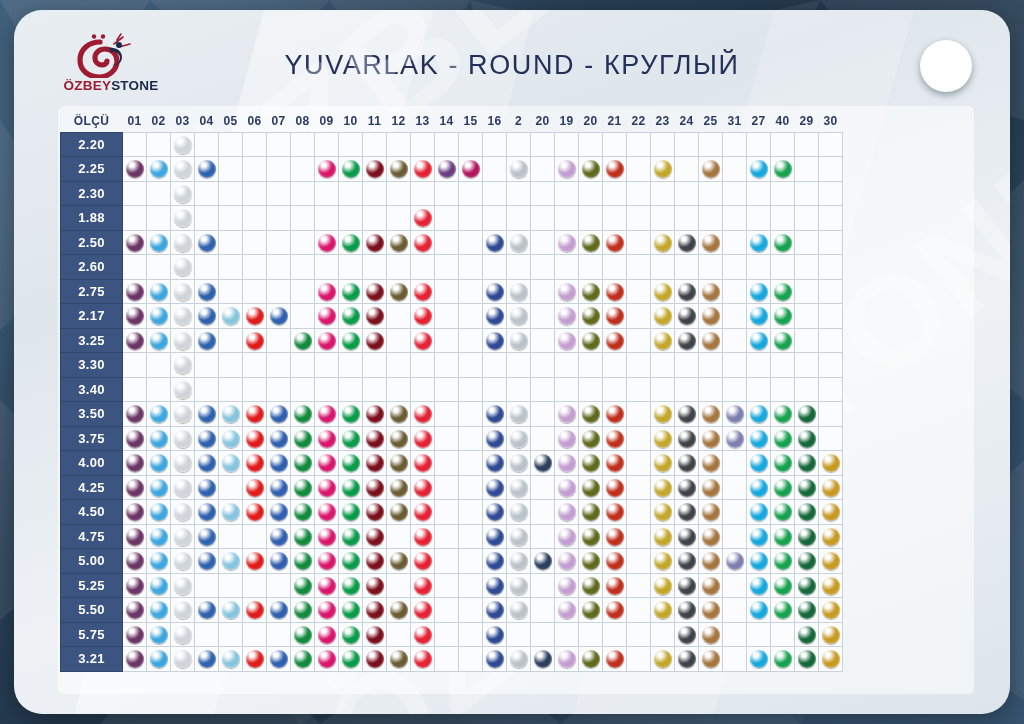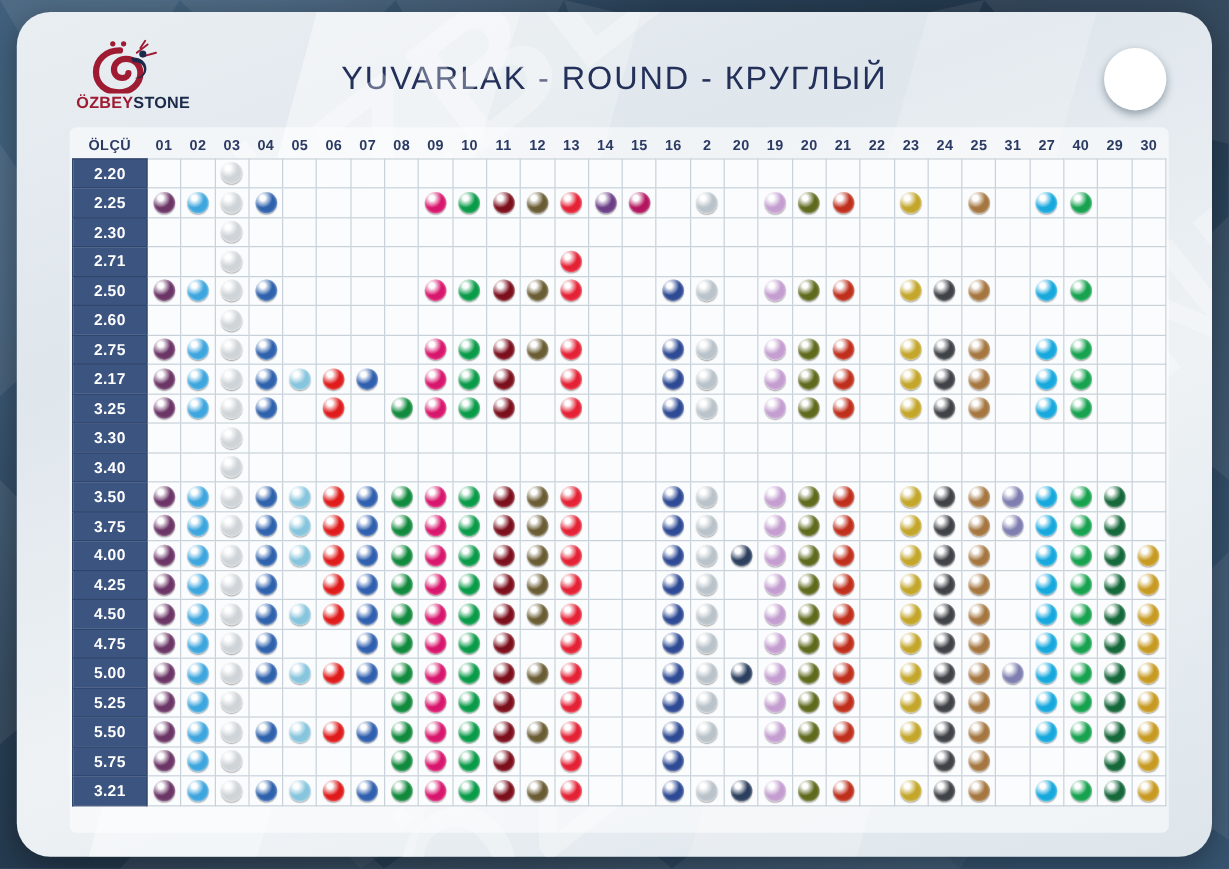--- a/index.html
+++ b/index.html
@@ -51,21 +51,21 @@
   .watermark2{
     position:absolute; right:-30px; top:100px;
     font-size:130px; font-weight:bold; color:rgba(255,255,255,.30);
     transform:rotate(-38deg); transform-origin:right top;
     letter-spacing:5px; pointer-events:none; white-space:nowrap;
   }
   .tablewrap{
     position:absolute; left:44px; top:96px; width:916px; height:588px;
     background:rgba(255,255,255,.55); border-radius:6px; padding:4px 2px 2px 2px;
   }
-  table{ border-collapse:collapse; width:912px; table-layout:fixed; }
+  table{ border-collapse:collapse; width:783px; table-layout:fixed; }
   th.colhead{
     font-size:12px; color:#2b3a63; font-weight:bold; height:22px;
     text-align:center; letter-spacing:.3px;
   }
   th.olcu{
     font-size:12px; color:#2b3a63; font-weight:bold; text-align:center;
     width:62px; letter-spacing:.4px;
   }
   td.rowhead{
     background:#3c5480; color:#fff; font-size:13px; font-weight:bold;
@@ -265,21 +265,21 @@
             <td class="cell"></td>
             <td class="cell"></td>
             <td class="cell"></td>
             <td class="cell"></td>
             <td class="cell"></td>
             <td class="cell"></td>
             <td class="cell"></td>
             <td class="cell"></td>
           </tr>
           <tr>
-            <td class="rowhead">2.71</td>
+            <td class="rowhead">1.88</td>
             <td class="cell"></td>
             <td class="cell"></td>
             <td class="cell"><span class="gem" style="background:radial-gradient(circle at 33% 28%, #ffffff 0%, rgba(255,255,255,.55) 12%, #cfd4d8 46%, #cfd4d8 74%, rgba(0,0,0,.45) 100%);box-shadow:inset 0 0 2px rgba(255,255,255,.8), 0 1px 1px rgba(0,0,0,.3);"></span></td>
             <td class="cell"></td>
             <td class="cell"></td>
             <td class="cell"></td>
             <td class="cell"></td>
             <td class="cell"></td>
             <td class="cell"></td>
             <td class="cell"></td>

